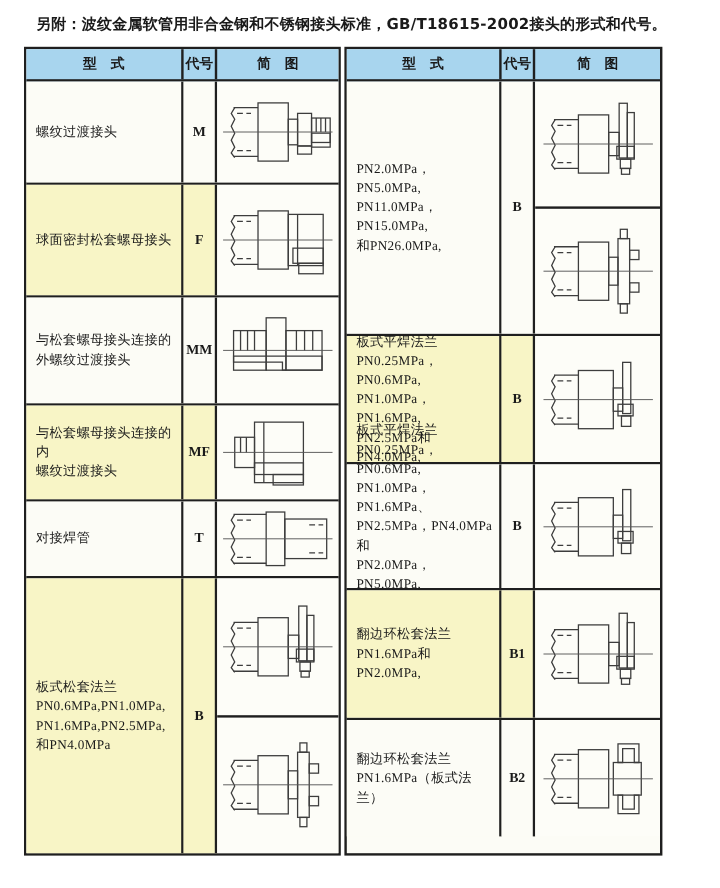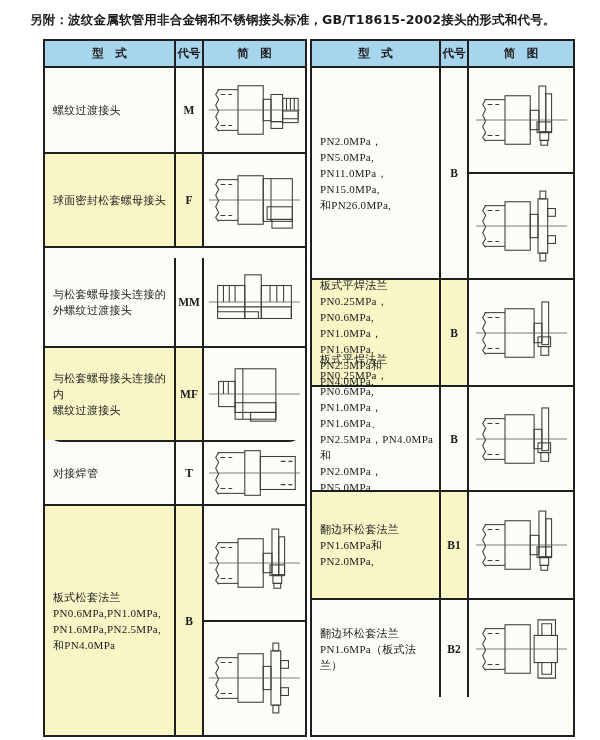--- a/index.html
+++ b/index.html
@@ -5,21 +5,21 @@
   :root{
     --bd:#1f1f1f; --hdr:#a8d5ee; --hl:#f8f5c6; --row:#fcfcf6; --diag:#fdfdf8; --ink:#1a1a1a;
   }
   *{box-sizing:border-box; margin:0; padding:0;}
   body{width:600px; height:740px; background:#ffffff; font-family:"Liberation Serif", serif; color:var(--ink); overflow:hidden;}
   .page{position:relative; width:600px; height:740px;}
   .title{
     position:absolute; left:30px; top:12px; width:556px;
     font-family:"DejaVu Sans", sans-serif; font-weight:bold; font-size:12.5px; letter-spacing:0.2px;
   }
-  .tables{position:absolute; left:43px; top:39px; display:flex;justify-content:flex-end;}
+  .tables{position:absolute; left:20px; top:39px; display:flex;justify-content:flex-end;}
   .jtable{border:2px solid var(--bd); background:var(--row);}
   .jtable + .jtable{margin-left:3px;}
   .thead{display:flex; height:27px; background:var(--hdr); border-bottom:2px solid var(--bd);}
   .hcell{
     display:flex; align-items:center; justify-content:center;
     font-family:"DejaVu Sans", sans-serif; font-weight:bold; font-size:11.5px;
     border-right:2px solid var(--bd); white-space:pre;
   }
   .hcell:last-child{border-right:none;}
   .row{display:flex; border-bottom:2px solid var(--bd);}
@@ -107,21 +107,21 @@
                 <rect stroke="#3d3d3d" stroke-width="1.1" fill="none" x="33" y="15" width="26" height="50"></rect>
                 <rect stroke="#3d3d3d" stroke-width="1.1" fill="none" x="59" y="18" width="30" height="44"></rect>
          <line stroke="#3d3d3d" stroke-width="1.1" fill="none" x1="67" y1="18" x2="67" y2="62"></line>
          <rect stroke="#3d3d3d" stroke-width="1.1" fill="none" x="63" y="47" width="26" height="13"></rect>
          <rect stroke="#3d3d3d" stroke-width="1.1" fill="none" x="68" y="60" width="21" height="9"></rect>
                 <line x1="3" y1="40" x2="97" y2="40" stroke="#555" stroke-width="0.8"></line>
               </svg>
             </div>
           </div>
         </div>
-        <div class="row" style="height: 90px; margin-top: 10px;">
+        <div class="row" style="height: 90px;">
           <div class="cell type-cell c1" style="background: var(--row);">
             <div>与松套螺母接头连接的</div>
             <div>外螺纹过渡接头</div>
           </div>
           <div class="cell code-cell c2" style="background: var(--row);">MM</div>
           <div class="cell diag-cell c3">
             <div class="subdiag">
               <svg width="97" height="78" viewBox="0 0 100 80" xmlns="http://www.w3.org/2000/svg">
                 <defs>
                   <pattern id="h3" width="4.5" height="4.5" patternTransform="rotate(45)" patternUnits="userSpaceOnUse">
@@ -136,21 +136,21 @@
          <rect stroke="#3d3d3d" stroke-width="1.1" fill="none" x="57" y="23" width="31" height="34"></rect>
          <line stroke="#3d3d3d" stroke-width="1.1" fill="none" x1="66" y1="23" x2="66" y2="40"></line>
                 <line stroke="#3d3d3d" stroke-width="1.1" fill="none" x1="73" y1="23" x2="73" y2="40"></line>
                 <line stroke="#3d3d3d" stroke-width="1.1" fill="none" x1="80" y1="23" x2="80" y2="40"></line>
          <path stroke="#3d3d3d" stroke-width="1.1" fill="none" d="M12 45 h76 v12 h-34 v-7 h-42 z"></path>
                 <line x1="3" y1="40" x2="97" y2="40" stroke="#555" stroke-width="0.8"></line>
               </svg>
             </div>
           </div>
         </div>
-        <div class="row" style="height: 94px; border-radius: 17px;">
+        <div class="row" style="height: 80px;">
           <div class="cell type-cell c1" style="background: var(--hl);">
             <div>与松套螺母接头连接的内</div>
             <div>螺纹过渡接头</div>
           </div>
           <div class="cell code-cell c2" style="background: var(--hl);">MF</div>
           <div class="cell diag-cell c3">
             <div class="subdiag">
               <svg width="97" height="78" viewBox="0 0 100 80" xmlns="http://www.w3.org/2000/svg">
                 <defs>
                   <pattern id="h4" width="4.5" height="4.5" patternTransform="rotate(45)" patternUnits="userSpaceOnUse">

